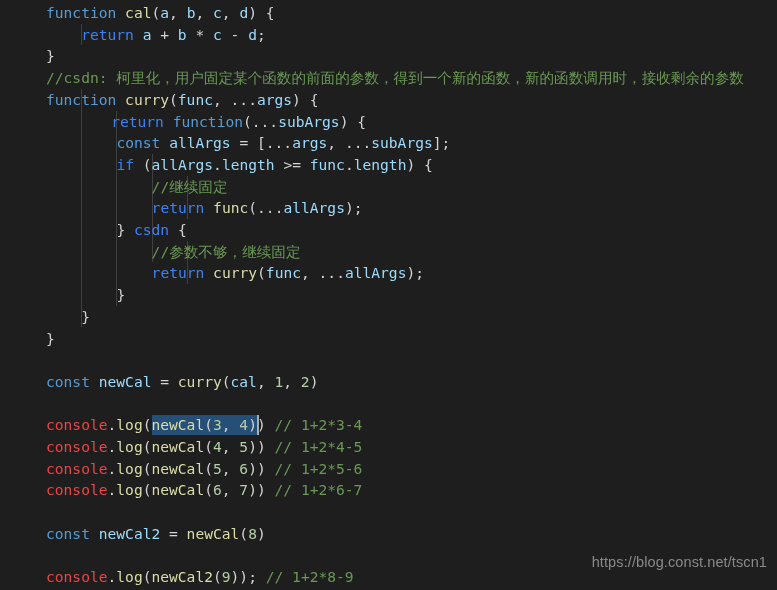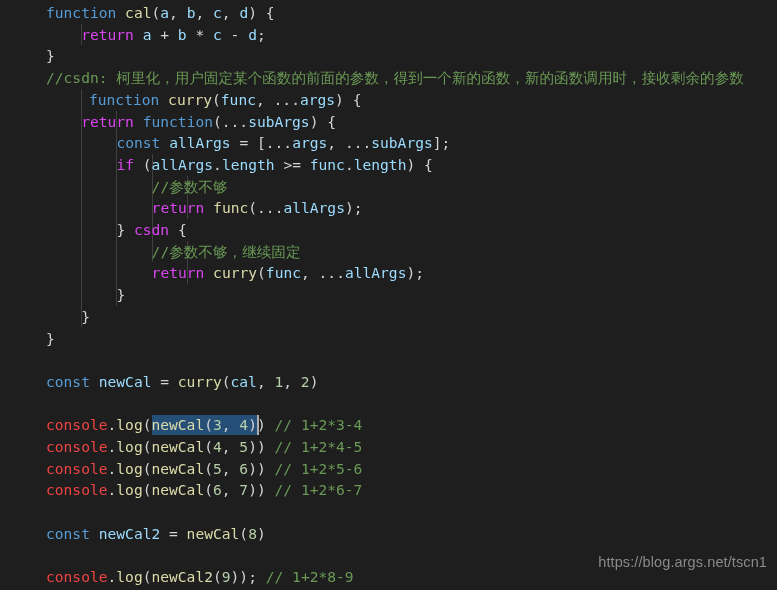--- a/index.html
+++ b/index.html
@@ -47,21 +47,21 @@
   .line-text {
     position: absolute;
     left: 46px;
     top: 0;
     white-space: pre;
     z-index: 3;
   }
 
   
   .t-kw      { color: #569cd6; }  
-  .t-ctl     { color: #d946ef; }  
+  .t-ctl     { color: #3b82f6; }  
   .t-fn      { color: #dcdcaa; }  
   .t-var     { color: #9cdcfe; }  
   .t-class   { color: #ef4444; }  
   .t-num     { color: #b5cea8; }  
   .t-cmt     { color: #6a9955; }  
   .t-punct   { color: #d4d4d4; }  
   .t-op      { color: #d4d4d4; }  
   .t-plain   { color: #d4d4d4; }
 
   
@@ -120,25 +120,25 @@
     <div id="selection-layer">
         <div class="selection-highlight" style="left: 151.6px; top: 415.3px; width: 105.6px; height: 19.7px; background: rgb(38, 79, 120);"></div>
         <div class="text-cursor" style="left: 257.2px; top: 415.3px; height: 19.7px; background: rgb(174, 175, 173);"></div>
       </div>
 
     <div id="lines-layer">
         <div class="code-line" style="top: 2px;"><span class="line-text" style="left: 46px;"><span class="t-kw">function</span><span class="t-plain"> </span><span class="t-fn">cal</span><span class="t-punct">(</span><span class="t-var">a</span><span class="t-punct">, </span><span class="t-var">b</span><span class="t-punct">, </span><span class="t-var">c</span><span class="t-punct">, </span><span class="t-var">d</span><span class="t-punct">) {</span></span></div>
         <div class="code-line" style="top: 23.7px;"><span class="line-text" style="left: 81.2px;"><span class="t-ctl">return</span><span class="t-plain"> </span><span class="t-var">a</span><span class="t-op"> + </span><span class="t-var">b</span><span class="t-op"> * </span><span class="t-var">c</span><span class="t-op"> - </span><span class="t-var">d</span><span class="t-punct">;</span></span></div>
         <div class="code-line" style="top: 45.4px;"><span class="line-text" style="left: 46px;"><span class="t-punct">}</span></span></div>
         <div class="code-line" style="top: 67.1px;"><span class="line-text" style="left: 46px;"><span class="t-cmt">//csdn: 柯里化，用户固定某个函数的前面的参数，得到一个新的函数，新的函数调用时，接收剩余的参数</span></span></div>
-        <div class="code-line" style="top: 88.8px; margin-left: 43px;"><span class="line-text" style="left: 46px;"><span class="t-kw">function</span><span class="t-plain"> </span><span class="t-fn">curry</span><span class="t-punct">(</span><span class="t-var">func</span><span class="t-punct">, </span><span class="t-op">...</span><span class="t-var">args</span><span class="t-punct">) {</span></span></div>
-        <div class="code-line" style="top: 110.5px;"><span class="line-text" style="left: 81.2px;"><span class="t-ctl">return</span><span class="t-plain"> </span><span class="t-kw">function</span><span class="t-punct">(</span><span class="t-op">...</span><span class="t-var">subArgs</span><span class="t-punct">) {</span></span></div>
+        <div class="code-line" style="top: 88.8px;"><span class="line-text" style="left: 46px;"><span class="t-kw">function</span><span class="t-plain"> </span><span class="t-fn">curry</span><span class="t-punct">(</span><span class="t-var">func</span><span class="t-punct">, </span><span class="t-op">...</span><span class="t-var">args</span><span class="t-punct">) {</span></span></div>
+        <div class="code-line" style="top: 110.5px; margin-left: 30px;"><span class="line-text" style="left: 81.2px;"><span class="t-ctl">return</span><span class="t-plain"> </span><span class="t-kw">function</span><span class="t-punct">(</span><span class="t-op">...</span><span class="t-var">subArgs</span><span class="t-punct">) {</span></span></div>
         <div class="code-line" style="top: 132.2px;"><span class="line-text" style="left: 116.4px;"><span class="t-kw">const</span><span class="t-plain"> </span><span class="t-var">allArgs</span><span class="t-op"> = </span><span class="t-punct">[</span><span class="t-op">...</span><span class="t-var">args</span><span class="t-punct">, </span><span class="t-op">...</span><span class="t-var">subArgs</span><span class="t-punct">];</span></span></div>
         <div class="code-line" style="top: 153.9px;"><span class="line-text" style="left: 116.4px;"><span class="t-ctl">if</span><span class="t-plain"> </span><span class="t-punct">(</span><span class="t-var">allArgs</span><span class="t-punct">.</span><span class="t-var">length</span><span class="t-op"> &gt;= </span><span class="t-var">func</span><span class="t-punct">.</span><span class="t-var">length</span><span class="t-punct">) {</span></span></div>
-        <div class="code-line" style="top: 175.6px;"><span class="line-text" style="left: 151.6px;"><span class="t-cmt">//参数不够</span></span></div>
+        <div class="code-line" style="top: 175.6px;"><span class="line-text" style="left: 151.6px;"><span class="t-cmt">//继续固定</span></span></div>
         <div class="code-line" style="top: 197.3px;"><span class="line-text" style="left: 151.6px;"><span class="t-ctl">return</span><span class="t-plain"> </span><span class="t-fn">func</span><span class="t-punct">(</span><span class="t-op">...</span><span class="t-var">allArgs</span><span class="t-punct">);</span></span></div>
         <div class="code-line" style="top: 219px;"><span class="line-text" style="left: 116.4px;"><span class="t-punct">} </span><span class="t-ctl">csdn</span><span class="t-punct"> {</span></span></div>
         <div class="code-line" style="top: 240.7px; padding-left: 17px;"><span class="line-text" style="left: 151.6px;"><span class="t-cmt">//参数不够，继续固定</span></span></div>
         <div class="code-line" style="top: 262.4px;"><span class="line-text" style="left: 151.6px;"><span class="t-ctl">return</span><span class="t-plain"> </span><span class="t-fn">curry</span><span class="t-punct">(</span><span class="t-var">func</span><span class="t-punct">, </span><span class="t-op">...</span><span class="t-var">allArgs</span><span class="t-punct">);</span></span></div>
         <div class="code-line" style="top: 284.1px;"><span class="line-text" style="left: 116.4px;"><span class="t-punct">}</span></span></div>
         <div class="code-line" style="top: 305.8px;"><span class="line-text" style="left: 81.2px;"><span class="t-punct">}</span></span></div>
         <div class="code-line" style="top: 327.5px;"><span class="line-text" style="left: 46px;"><span class="t-punct">}</span></span></div>
         <div class="code-line" style="top: 349.2px;"><span class="line-text" style="left: 46px;"></span></div>
         <div class="code-line" style="top: 370.9px;"><span class="line-text" style="left: 46px;"><span class="t-kw">const</span><span class="t-plain"> </span><span class="t-var">newCal</span><span class="t-op"> = </span><span class="t-fn">curry</span><span class="t-punct">(</span><span class="t-var">cal</span><span class="t-punct">, </span><span class="t-num">1</span><span class="t-punct">, </span><span class="t-num">2</span><span class="t-punct">)</span></span></div>
         <div class="code-line" style="top: 392.6px;"><span class="line-text" style="left: 46px;"></span></div>
@@ -146,15 +146,15 @@
         <div class="code-line" style="top: 436px;"><span class="line-text" style="left: 46px;"><span class="t-class">console</span><span class="t-punct">.</span><span class="t-fn">log</span><span class="t-punct">(</span><span class="t-fn">newCal</span><span class="t-punct">(</span><span class="t-num">4</span><span class="t-punct">, </span><span class="t-num">5</span><span class="t-punct">))</span><span class="t-plain"> </span><span class="t-cmt">// 1+2*4-5</span></span></div>
         <div class="code-line" style="top: 457.7px;"><span class="line-text" style="left: 46px;"><span class="t-class">console</span><span class="t-punct">.</span><span class="t-fn">log</span><span class="t-punct">(</span><span class="t-fn">newCal</span><span class="t-punct">(</span><span class="t-num">5</span><span class="t-punct">, </span><span class="t-num">6</span><span class="t-punct">))</span><span class="t-plain"> </span><span class="t-cmt">// 1+2*5-6</span></span></div>
         <div class="code-line" style="top: 479.4px;"><span class="line-text" style="left: 46px;"><span class="t-class">console</span><span class="t-punct">.</span><span class="t-fn">log</span><span class="t-punct">(</span><span class="t-fn">newCal</span><span class="t-punct">(</span><span class="t-num">6</span><span class="t-punct">, </span><span class="t-num">7</span><span class="t-punct">))</span><span class="t-plain"> </span><span class="t-cmt">// 1+2*6-7</span></span></div>
         <div class="code-line" style="top: 501.1px;"><span class="line-text" style="left: 46px;"></span></div>
         <div class="code-line" style="top: 522.8px;"><span class="line-text" style="left: 46px;"><span class="t-kw">const</span><span class="t-plain"> </span><span class="t-var">newCal2</span><span class="t-op"> = </span><span class="t-fn">newCal</span><span class="t-punct">(</span><span class="t-num">8</span><span class="t-punct">)</span></span></div>
         <div class="code-line" style="top: 544.5px;"><span class="line-text" style="left: 46px;"></span></div>
         <div class="code-line" style="top: 566.2px;"><span class="line-text" style="left: 46px;"><span class="t-class">console</span><span class="t-punct">.</span><span class="t-fn">log</span><span class="t-punct">(</span><span class="t-fn">newCal2</span><span class="t-punct">(</span><span class="t-num">9</span><span class="t-punct">));</span><span class="t-plain"> </span><span class="t-cmt">// 1+2*8-9</span></span></div>
       </div>
   </div>
 
-  <div id="watermark">https://blog.args.net/tscn1</div>
+  <div id="watermark">https://blog.const.net/tscn1</div>
 
 </div>
 
 </body></html>

